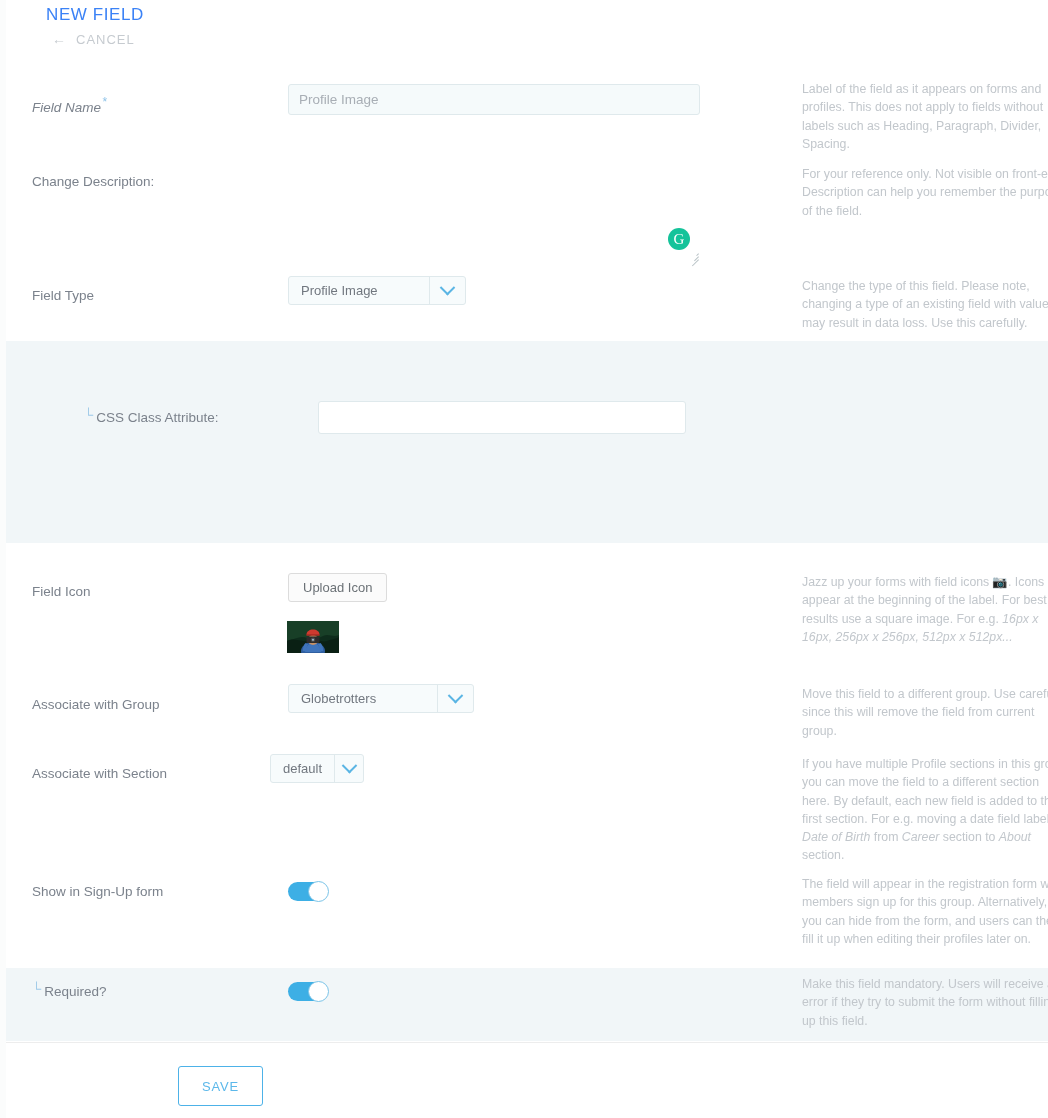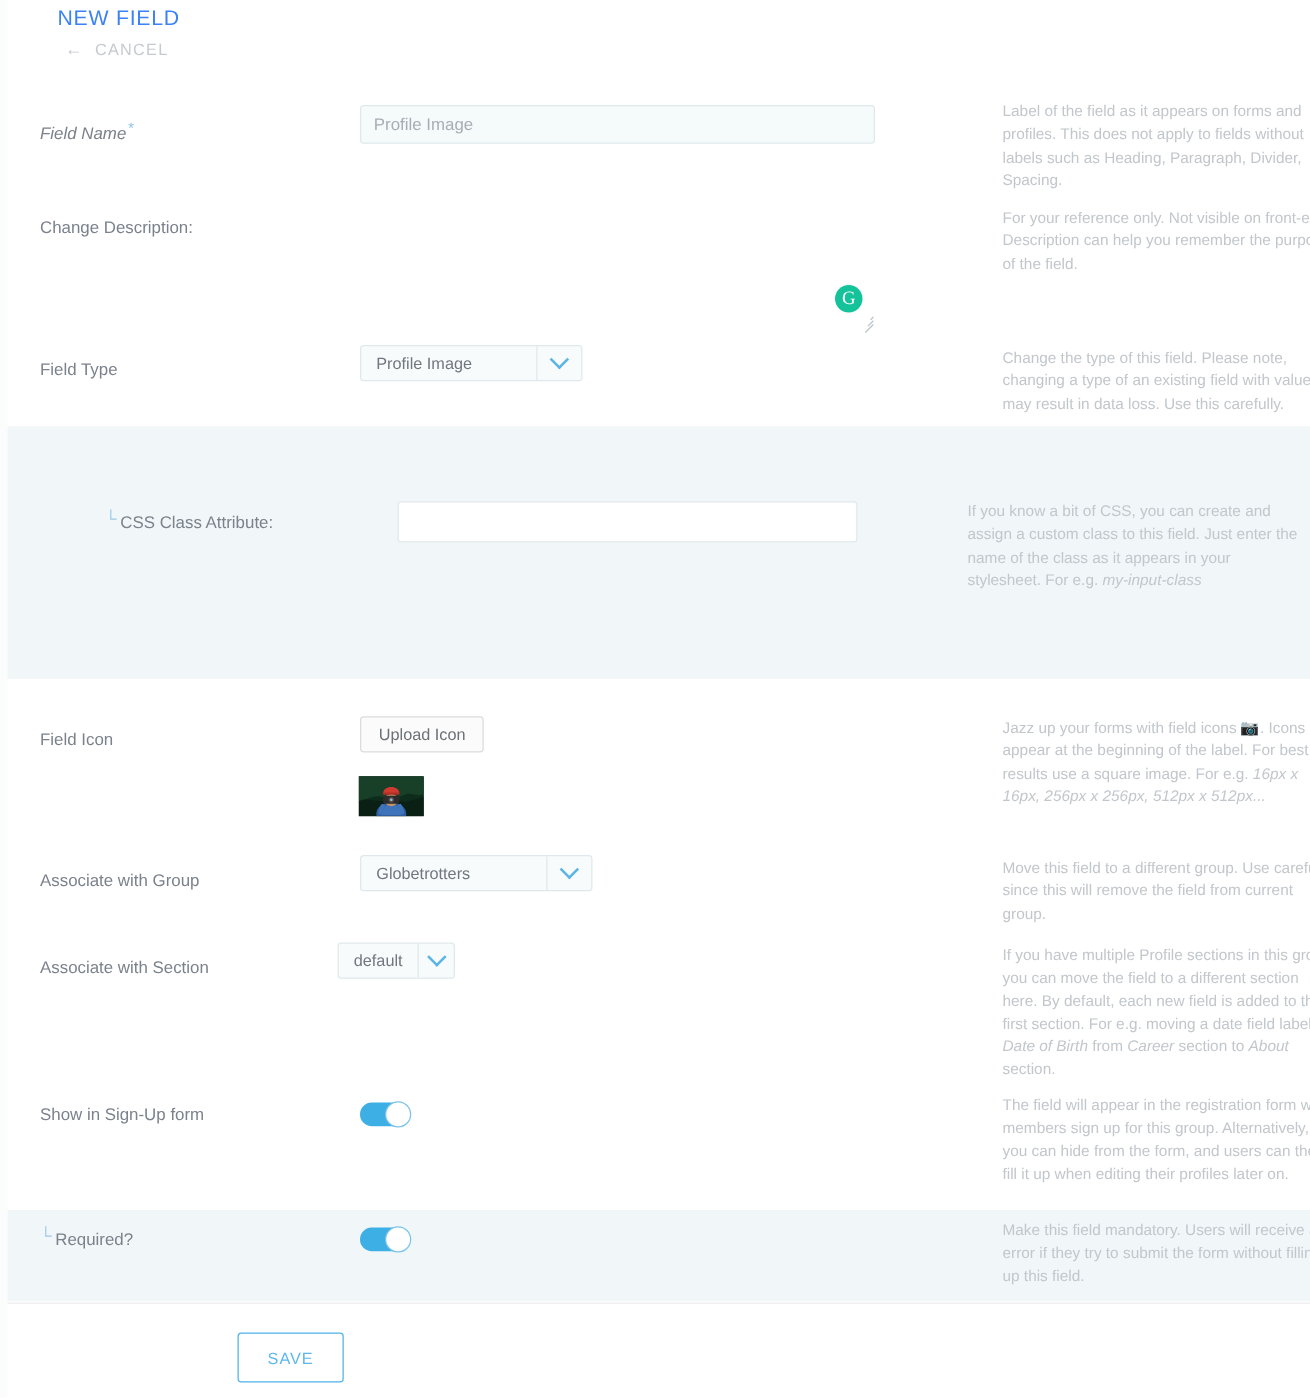--- a/index.html
+++ b/index.html
@@ -236,21 +236,21 @@
     letter-spacing: 1px;
     color: #c6cbd0;
     cursor: pointer;
     display: flex;
     align-items: center;
     gap: 9px;
   }
   .cancel-arrow { font-size: 14px; color: #c6cbd0; }
   .save-btn {
     position: absolute;
-    left: 184px;
+    left: 172px;
     top: 1066px;
     width: 85px;
     height: 40px;
     border: 1px solid #4db2e8;
     border-radius: 3px;
     background: #ffffff;
     color: #5cb8ea;
     font-size: 13px;
     letter-spacing: 0.8px;
     font-family: "Liberation Sans", sans-serif;
@@ -285,21 +285,20 @@
     <div class="sel-arrow">
         <span class="chev"></span>
       </div>
   </div>
   <div class="help" style="left:796px;top:277px;">Change the type of this field. Please note, changing a type of an existing field with values may result in data loss. Use this carefully.</div>
 
   <div class="row shaded" style="top:341px;height:202px;"></div>
 
   <div class="lbl" style="left:78px;top:410px;"><span class="sub-mark">└</span><span>CSS Class Attribute:</span></div>
   <input class="txt-input plain" style="left: 312px; top: 401px; width: 368px; height: 33px;" value="">
-  <div class="help" style="left:768px;top:400px;"><span>If you know a bit of CSS, you can create and assign a custom class to this field. Just enter the name of the class as it appears in your stylesheet. For e.g. </span><em>my-input-class</em></div>
 
   <div class="row" style="top:543px;height:425px;"></div>
 
   <div class="lbl" style="left:26px;top:584px;">Field Icon</div>
   <button class="upload-btn" style="left:282px;top:573px;">Upload Icon</button>
   <div class="thumb" style="left:281px;top:621px;">
     <svg width="52" height="32" viewBox="0 0 52 32">
       <rect width="52" height="32" fill="#0e2c1c"></rect>
       <path d="M0 0h52v14c-6 3-10-2-16 1s-10 5-16 2-12 1-20 3z" fill="#183f27"></path>
       <path d="M0 20c8-4 14 2 22-1s12 3 18 1 9-2 12-4v16H0z" fill="#0a2014"></path>

